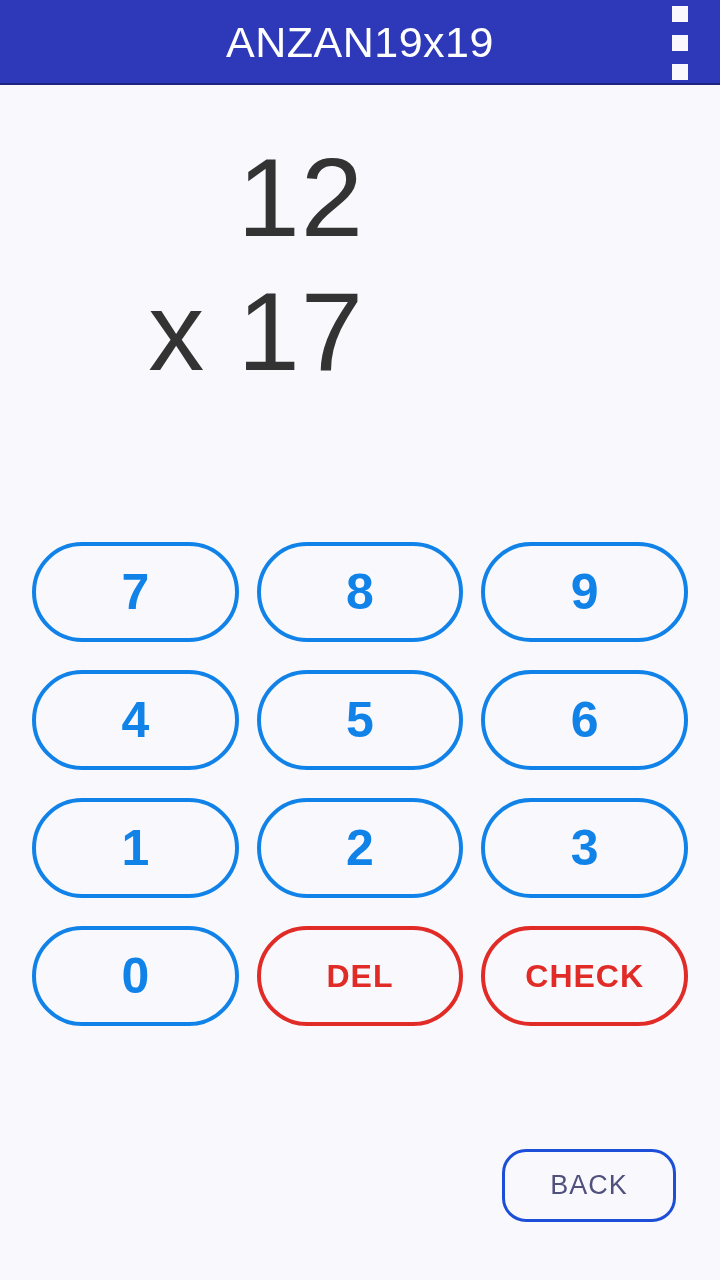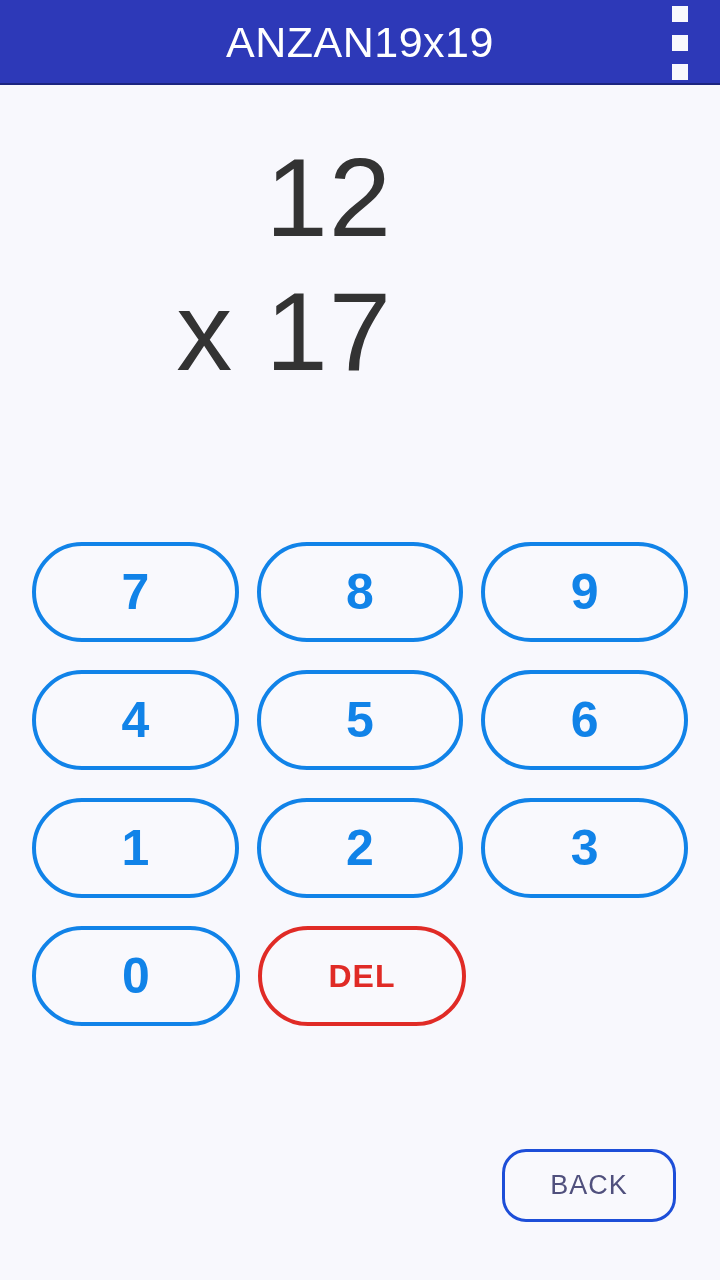--- a/index.html
+++ b/index.html
@@ -59,21 +59,20 @@
     background: #f8f8fd;
   }
 
   
   #problem-area {
     position: absolute;
     left: 0;
     top: 120px;
     width: 664px;
     height: 230px;
-    padding-left: 28px;
   }
   .problem-line {
     position: absolute;
     right: 300px;
     width: 420px;
     text-align: right;
     color: #333333;
     font-size: 112px;
     font-weight: 400;
     line-height: 112px;
@@ -173,16 +172,17 @@
       <button class="key">6</button>
     </div>
     <div class="keypad-row">
       <button class="key">1</button>
       <button class="key">2</button>
       <button class="key">3</button>
     </div>
     <div class="keypad-row">
       <button class="key">0</button>
       <button class="key action">DEL</button>
+      <button class="key action">CHECK</button>
     </div>
   </div>
 
 <div id="back-button">BACK</div>
 
 </body></html>

